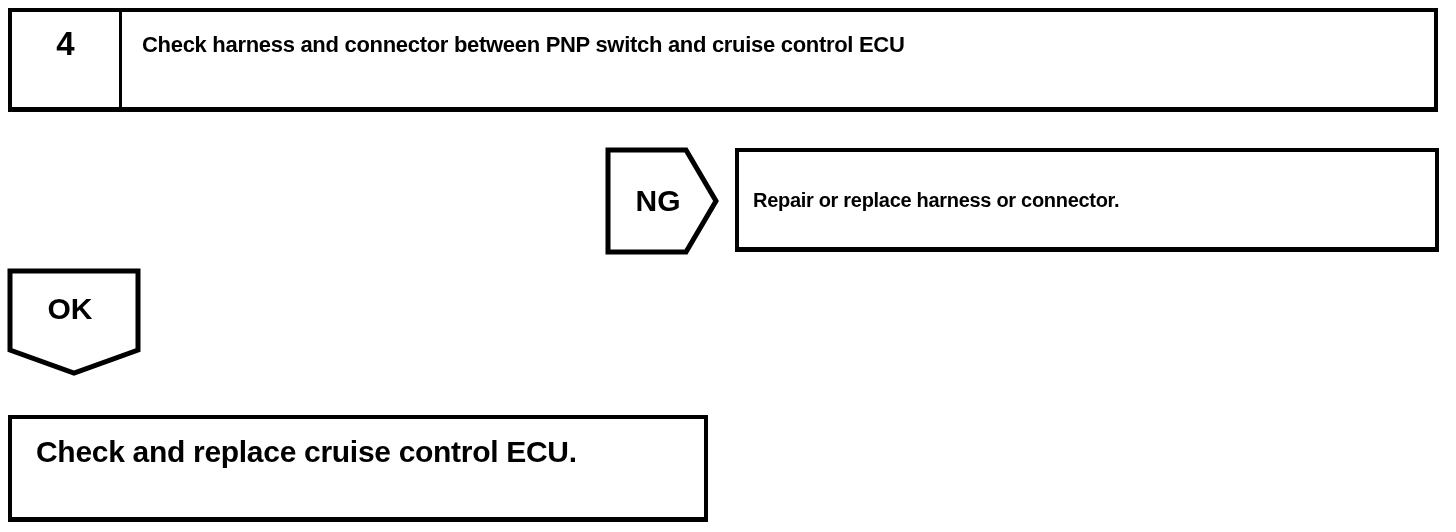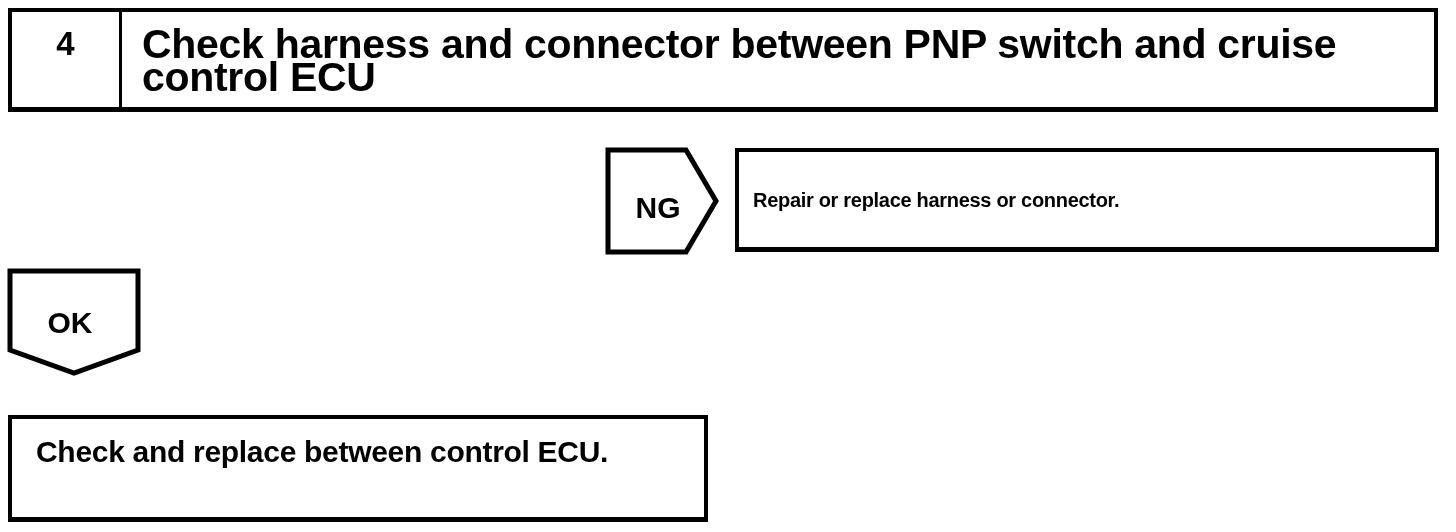--- a/index.html
+++ b/index.html
@@ -37,42 +37,41 @@
     box-sizing: border-box;
     border-right: 3px solid #000000;
     text-align: center;
     padding-top: 15px;
     font-size: 33px;
     line-height: 33px;
   }
   .step-title {
     flex: 1;
     padding: 16px 10px 0 20px;
-    font-size: 41px;
+    font-size: 22px;
     line-height: 33px;
     letter-spacing: -0.3px;
   }
   
   .connector {
     position: absolute;
   }
   .connector svg {
     position: absolute;
     left: 0;
     top: 0;
     display: block;
   }
   .conn-label {
     position: absolute;
     display: flex;
     align-items: center;
     justify-content: center;
     font-size: 30px;
     line-height: 30px;
-    margin-top: 14px;
   }
   .ng-connector {
     left: 605px;
     top: 147px;
     width: 114px;
     height: 108px;
   }
   .ng-connector .conn-label {
     left: 0;
     top: 0;
@@ -140,16 +139,16 @@
   </div>
 
   <div class="connector ok-connector">
     <svg width="134" height="110" viewBox="0 0 134 110">
       <polygon points="3,3 131,3 131,82 67,105 3,82" fill="#ffffff" stroke="#000000" stroke-width="5" stroke-linejoin="miter"></polygon>
     </svg>
     <span class="conn-label">OK</span>
   </div>
 
   <div class="box final-box">
-    <span>Check and replace between control ECU.</span>
+    <span>Check and replace cruise control ECU.</span>
   </div>
 
 </div>
 
 </body></html>

